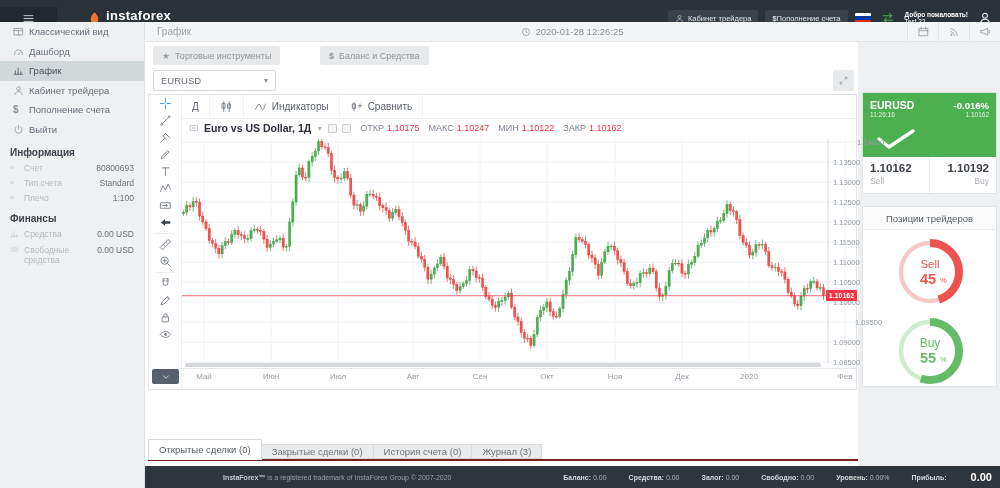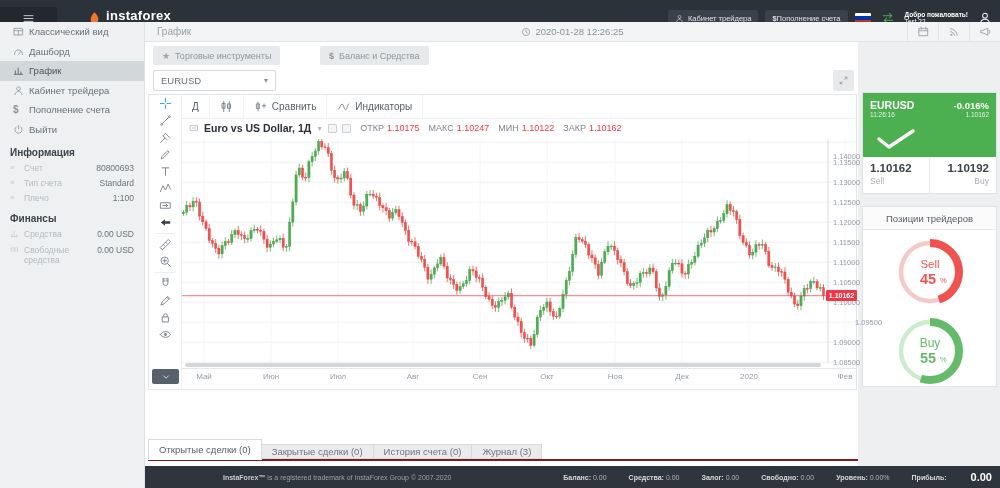--- a/index.html
+++ b/index.html
@@ -451,32 +451,32 @@
         <div class="c-tb-item">
             <span class="icon">
               <svg width="13" height="13" viewBox="0 0 16 16">
                 <path d="M4.6 1.8v12.4M3 4.2h3.2v6H3zM11.4 1.8v12.4M9.8 4.8h3.2v5.4H9.8z" fill="none" stroke="#7b838c" stroke-width="1.15" stroke-linecap="round" stroke-linejoin="round"></path>
               </svg>
             </span>
           </div>
         <div class="c-tb-item">
           <span class="icon">
               <svg width="13" height="13" viewBox="0 0 16 16">
+                <path d="M1.6 11.2C3.9 11.2 3.9 5 6.2 5s2.2 7 4.4 7 2.2-7.4 3.9-7.4" fill="none" stroke="#7b838c" stroke-width="1.15" stroke-linecap="round" stroke-linejoin="round"></path>
+              </svg>
+            </span>
+          <span>Индикаторы</span>
+        </div>
+        <div class="c-tb-item">
+          <span class="icon">
+              <svg width="13" height="13" viewBox="0 0 16 16">
                 <path d="M5 2.6v10.8M3.4 4.8h3.2v5.6H3.4zM10.2 7h4.2M12.3 4.9v4.2" fill="none" stroke="#7b838c" stroke-width="1.15" stroke-linecap="round" stroke-linejoin="round"></path>
               </svg>
             </span>
           <span>Сравнить</span>
-        </div>
-        <div class="c-tb-item">
-          <span class="icon">
-              <svg width="13" height="13" viewBox="0 0 16 16">
-                <path d="M1.6 11.2C3.9 11.2 3.9 5 6.2 5s2.2 7 4.4 7 2.2-7.4 3.9-7.4" fill="none" stroke="#7b838c" stroke-width="1.15" stroke-linecap="round" stroke-linejoin="round"></path>
-              </svg>
-            </span>
-          <span>Индикаторы</span>
         </div>
       </div>
       <div class="legend">
         <span class="icon">
             <svg width="10" height="10" viewBox="0 0 16 16">
               <path d="M2.5 4.2h11v7.6h-11zM5.2 8h5.6" fill="none" stroke="#a8aeb5" stroke-width="1.15" stroke-linecap="round" stroke-linejoin="round"></path>
             </svg>
           </span>
         <span class="ltitle">Euro vs US Dollar, 1Д</span>
         <span class="lcar">▼</span>
@@ -919,21 +919,21 @@
           <line x1="635.0678391959799" y1="139.9117361547607" x2="635.0678391959799" y2="151.51805049836562" stroke="#e53935" stroke-width="0.7"></line>
           <rect x="633.9678391959799" y="142.70426417056635" width="2.2" height="6.255451172095576" fill="#ef5350" stroke="#e53935" stroke-width="0.4"></rect>
           <line x1="638.2839195979899" y1="144.29985968890145" x2="638.2839195979899" y2="152.6146188410865" stroke="#3e9b42" stroke-width="0.7"></line>
           <rect x="637.1839195979899" y="148.77333130644377" width="2.2" height="0.8" fill="#4caf50" stroke="#3e9b42" stroke-width="0.4"></rect>
           <line x1="641.5" y1="144.99413684260875" x2="641.5" y2="161.1679647450551" stroke="#e53935" stroke-width="0.7"></line>
           <rect x="640.4" y="148.77333130644377" width="2.2" height="7.946668693556063" fill="#ef5350" stroke="#e53935" stroke-width="0.4"></rect>
           <line x1="0" y1="156.71999999999983" x2="674" y2="156.71999999999983" stroke="#f23645" stroke-width="0.8" opacity="0.9"></line>
           <line x1="646" y1="0" x2="646" y2="224" stroke="#d8dce1" stroke-width="1"></line>
         </svg>
       <div id="yticks">
-          <div class="ytick" style="top: 57px;">1.14000</div>
+          <div class="ytick" style="top: 43px; margin-left: 24px;">1.14000</div>
           <div class="ytick" style="top: 63.2px;">1.13500</div>
           <div class="ytick" style="top: 83.2px;">1.13000</div>
           <div class="ytick" style="top: 103.2px;">1.12500</div>
           <div class="ytick" style="top: 123.2px;">1.12000</div>
           <div class="ytick" style="top: 143.2px;">1.11500</div>
           <div class="ytick" style="top: 163.2px;">1.11000</div>
           <div class="ytick" style="top: 183.2px;">1.10500</div>
           <div class="ytick" style="top: 203.2px;">1.10000</div>
           <div class="ytick" style="top: 223.2px; margin-left: 22px;">1.09500</div>
           <div class="ytick" style="top: 243.2px;">1.09000</div>

